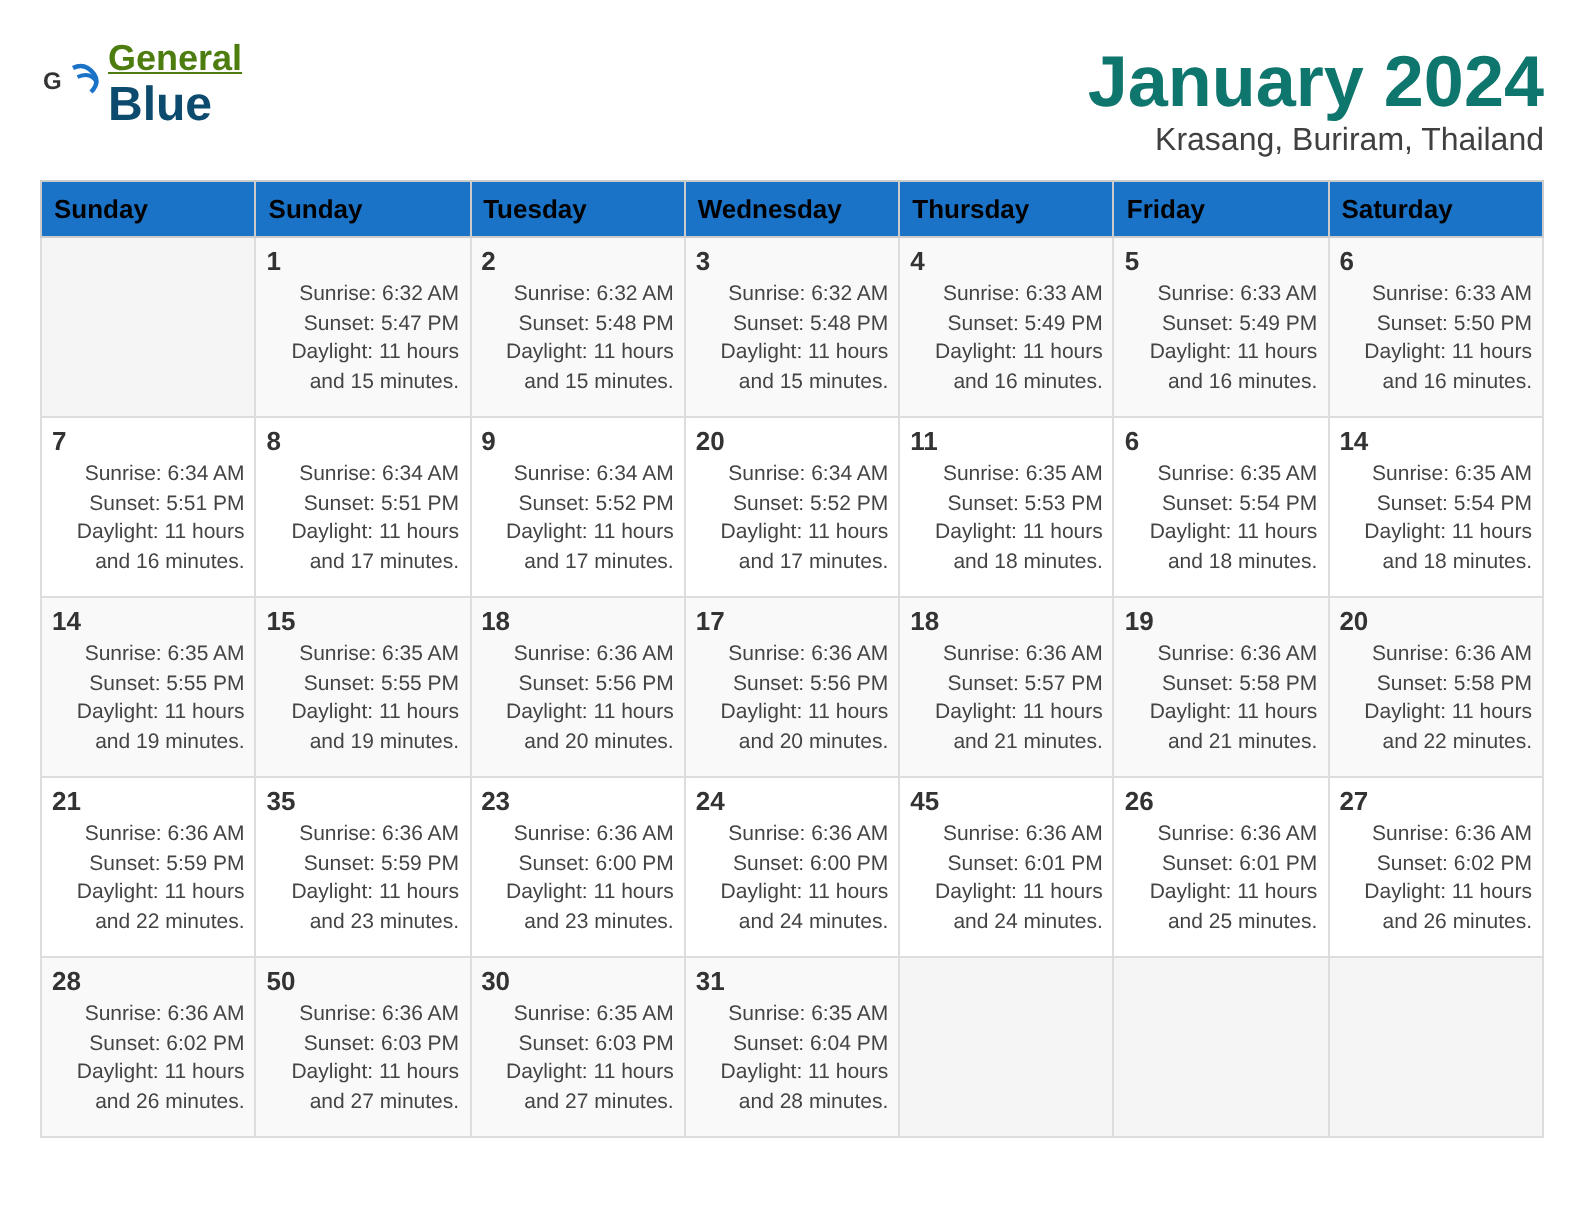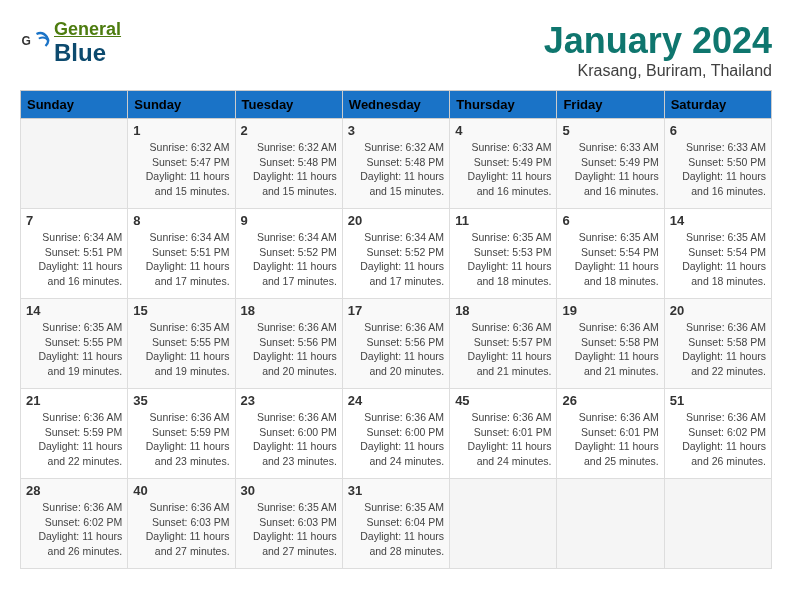--- a/index.html
+++ b/index.html
@@ -329,39 +329,39 @@
       </td>
         <td>
         <span class="day-num">26</span>
         <div class="day-info">
           Sunrise: 6:36 AM<br>
           Sunset: 6:01 PM<br>
           Daylight: 11 hours and 25 minutes.
         </div>
       </td>
         <td>
-        <span class="day-num">51</span>
+        <span class="day-num">27</span>
         <div class="day-info">
           Sunrise: 6:36 AM<br>
           Sunset: 6:02 PM<br>
           Daylight: 11 hours and 26 minutes.
         </div>
       </td>
       </tr>
       <tr>
         <td>
         <span class="day-num">28</span>
         <div class="day-info">
           Sunrise: 6:36 AM<br>
           Sunset: 6:02 PM<br>
           Daylight: 11 hours and 26 minutes.
         </div>
       </td>
         <td>
-        <span class="day-num">40</span>
+        <span class="day-num">50</span>
         <div class="day-info">
           Sunrise: 6:36 AM<br>
           Sunset: 6:03 PM<br>
           Daylight: 11 hours and 27 minutes.
         </div>
       </td>
         <td>
         <span class="day-num">30</span>
         <div class="day-info">
           Sunrise: 6:35 AM<br>

